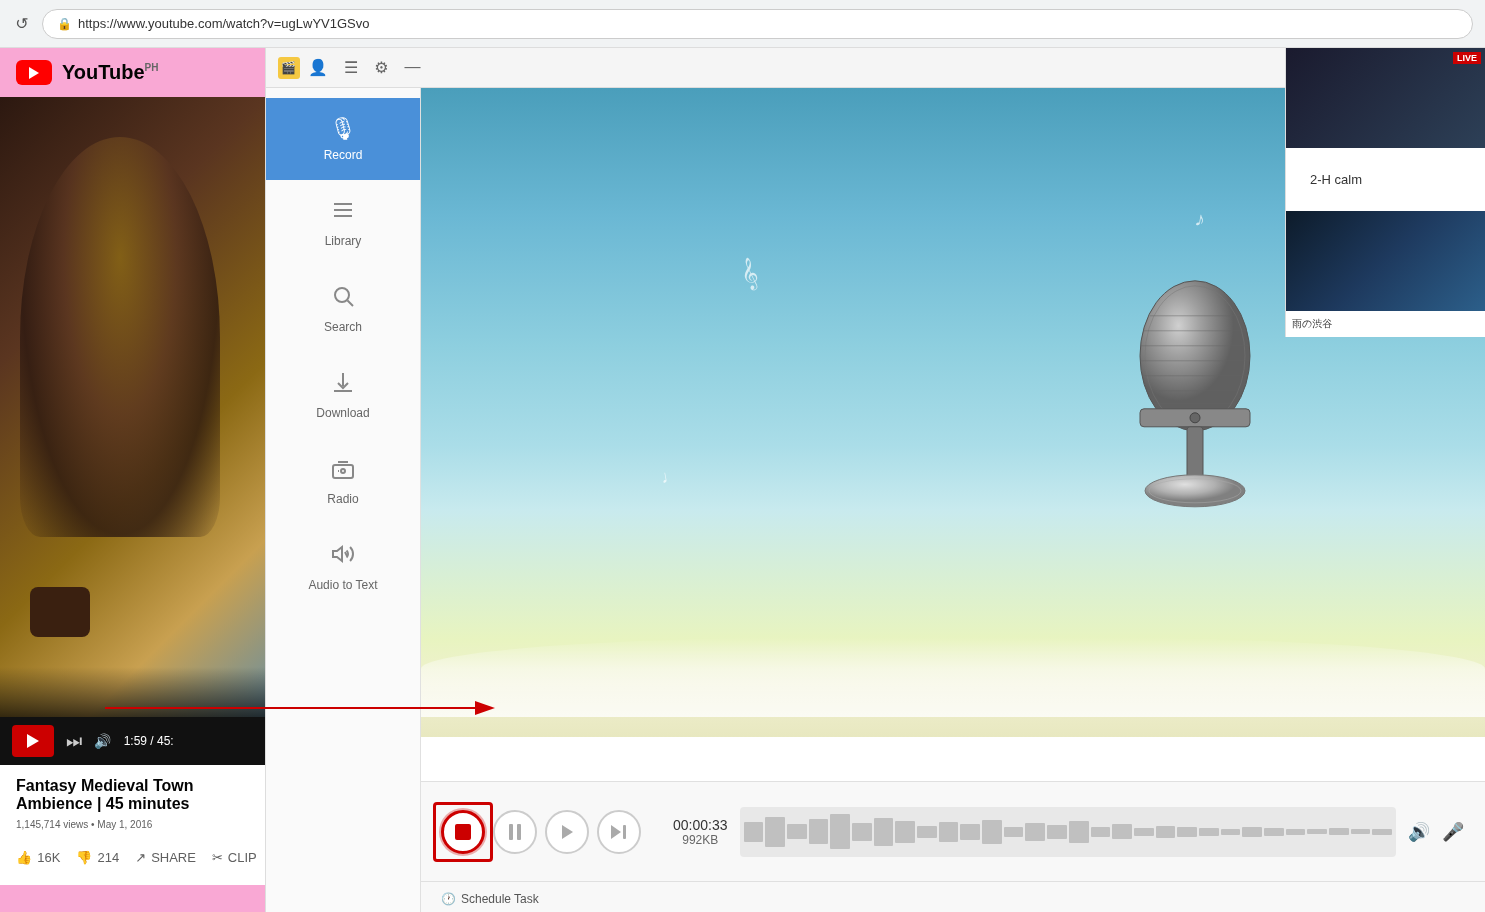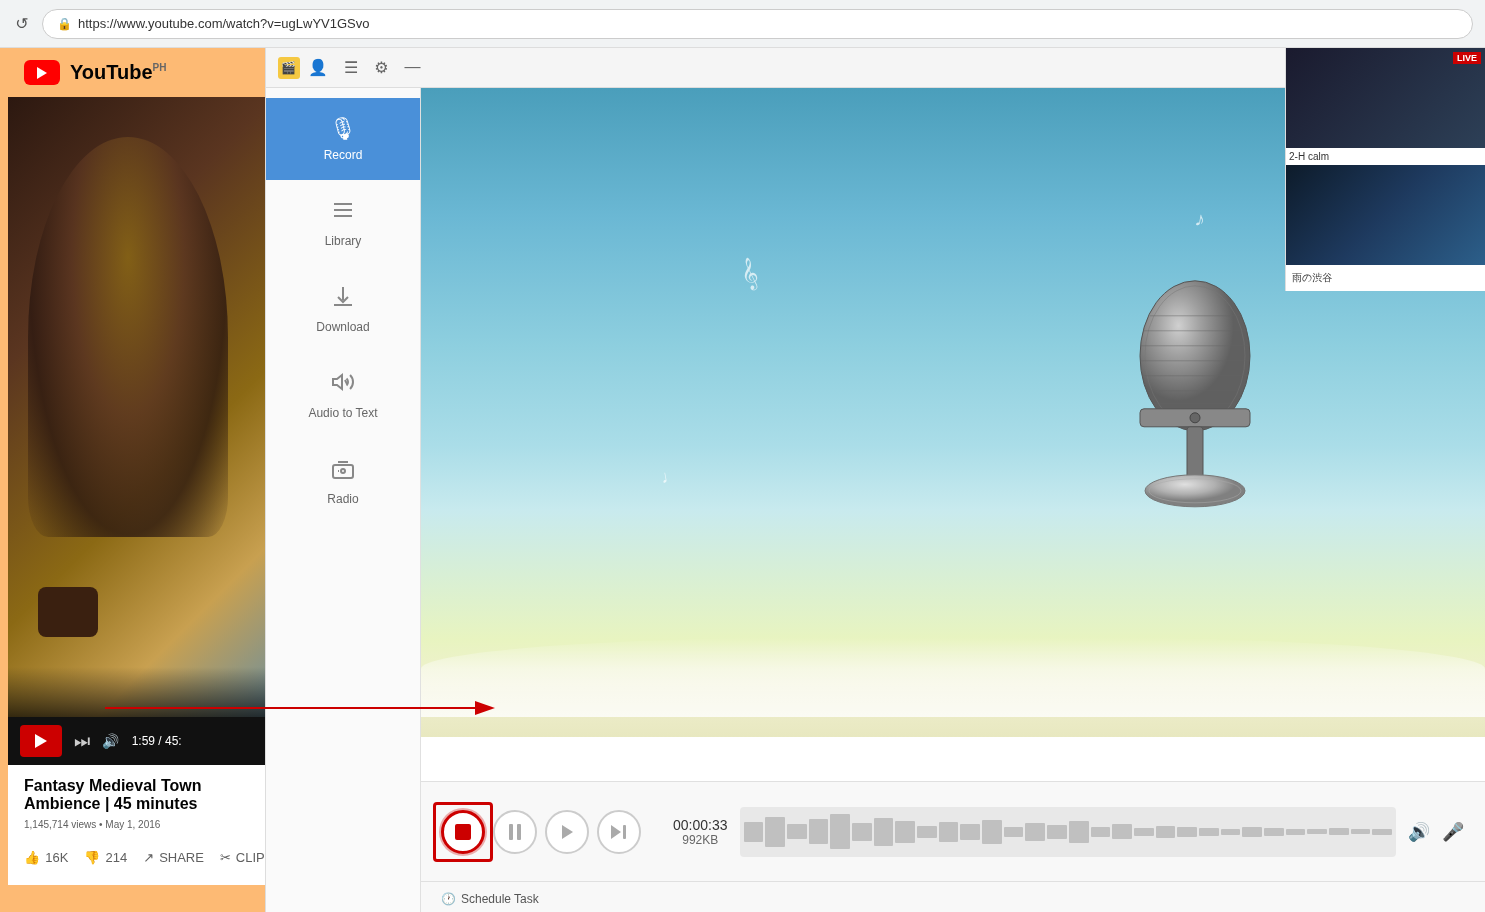--- a/index.html
+++ b/index.html
@@ -31,22 +31,21 @@
       font-size: 13px; color: #333;
     }
     .lock-icon { margin-right: 6px; color: #555; font-size: 12px; }
 
     
     .youtube-area {
       position: absolute;
       top: 48px; left: 0;
       width: 265px;
       height: 864px;
-      background: #fdba74;
-      padding-left: 8px;
+      background: #f9a8d4;
     }
     .yt-header {
       display: flex; align-items: center;
       padding: 12px 16px;
       gap: 10px;
     }
     .yt-logo-icon {
       width: 36px; height: 25px;
       background: #ff0000;
       border-radius: 6px;
@@ -406,53 +405,62 @@
           <svg width="24" height="24" viewBox="0 0 24 24" fill="none" stroke="#888" stroke-width="2">
             <line x1="3" y1="6" x2="21" y2="6"></line>
             <line x1="3" y1="12" x2="21" y2="12"></line>
             <line x1="3" y1="18" x2="21" y2="18"></line>
             <circle cx="21" cy="6" r="0"></circle>
           </svg>
         </span>
         <span class="vp-nav-label">Library</span>
       </div>
 
+      <div class="vp-nav-item">
+        <span class="vp-nav-icon">
+          <svg width="24" height="24" viewBox="0 0 24 24" fill="none" stroke="#888" stroke-width="2">
+            <circle cx="11" cy="11" r="7"></circle>
+            <line x1="16.5" y1="16.5" x2="22" y2="22"></line>
+          </svg>
+        </span>
+        <span class="vp-nav-label">Search</span>
+      </div>
 
       <div class="vp-nav-item">
         <span class="vp-nav-icon">
           <svg width="24" height="24" viewBox="0 0 24 24" fill="none" stroke="#888" stroke-width="2">
             <path d="M12 3v13M7 13l5 5 5-5"></path>
             <line x1="3" y1="21" x2="21" y2="21"></line>
           </svg>
         </span>
         <span class="vp-nav-label">Download</span>
+      </div>
+
+      <div class="vp-nav-item">
+        <span class="vp-nav-icon">
+          <svg width="24" height="24" viewBox="0 0 24 24" fill="none" stroke="#888" stroke-width="2">
+            <rect x="2" y="9" width="20" height="13" rx="2"></rect>
+            <path d="M17 6L7 6"></path>
+            <circle cx="12" cy="15" r="2"></circle>
+            <line x1="8" y1="15" x2="7" y2="15"></line>
+          </svg>
+        </span>
+        <span class="vp-nav-label">Radio</span>
       </div>
 
       <div class="vp-nav-item">
         <span class="vp-nav-icon">
           <svg width="24" height="24" viewBox="0 0 24 24" fill="none" stroke="#888" stroke-width="2">
             <polygon points="11 5 6 9 2 9 2 15 6 15 11 19 11 5"></polygon>
             <path d="M19.07 4.93a10 10 0 0 1 0 14.14"></path>
             <path d="M15.54 8.46a5 5 0 0 1 0 7.07"></path>
             <line x1="14" y1="10" x2="16" y2="14"></line>
           </svg>
         </span>
         <span class="vp-nav-label">Audio to Text</span>
-      </div>
-
-      <div class="vp-nav-item">
-        <span class="vp-nav-icon">
-          <svg width="24" height="24" viewBox="0 0 24 24" fill="none" stroke="#888" stroke-width="2">
-            <rect x="2" y="9" width="20" height="13" rx="2"></rect>
-            <path d="M17 6L7 6"></path>
-            <circle cx="12" cy="15" r="2"></circle>
-            <line x1="8" y1="15" x2="7" y2="15"></line>
-          </svg>
-        </span>
-        <span class="vp-nav-label">Radio</span>
       </div>
 
     </div>
 
     <div class="vp-main">
 
       <div class="vp-record-area">
 
         <div class="music-note note1">𝄞</div>
         <div class="music-note note2">♪</div>
@@ -592,20 +600,20 @@
   <svg width="390" height="30" viewBox="0 0 390 30">
     <line x1="0" y1="15" x2="370" y2="15" stroke="#cc0000" stroke-width="2"></line>
     <polygon points="370,8 390,15 370,22" fill="#cc0000"></polygon>
   </svg>
 </div>
 
 <div style="position:absolute;top:48px;right:0;width:200px;background:white;border-left:1px solid #ddd;z-index:5;">
   <div style="width:100%;height:100px;background:linear-gradient(135deg,#1a1a2e,#2d4057);position:relative;">
     <div style="position:absolute;top:4px;right:4px;background:#cc0000;color:white;font-size:9px;font-weight:bold;padding:1px 4px;">LIVE</div>
   </div>
-  <div style="padding:3px;font-size:10px;color:#333;">
+  <div style="padding:24px;font-size:13px;color:#333;">
     <span>2-H calm</span>
   </div>
 
   <div style="width:100%;height:100px;background:linear-gradient(135deg,#0d1b2a,#1e3a5f,#2c5f8a);position:relative;">
   </div>
   <div style="padding:6px;font-size:10px;color:#333;">雨の渋谷</div>
 </div>
 
 </body></html>

